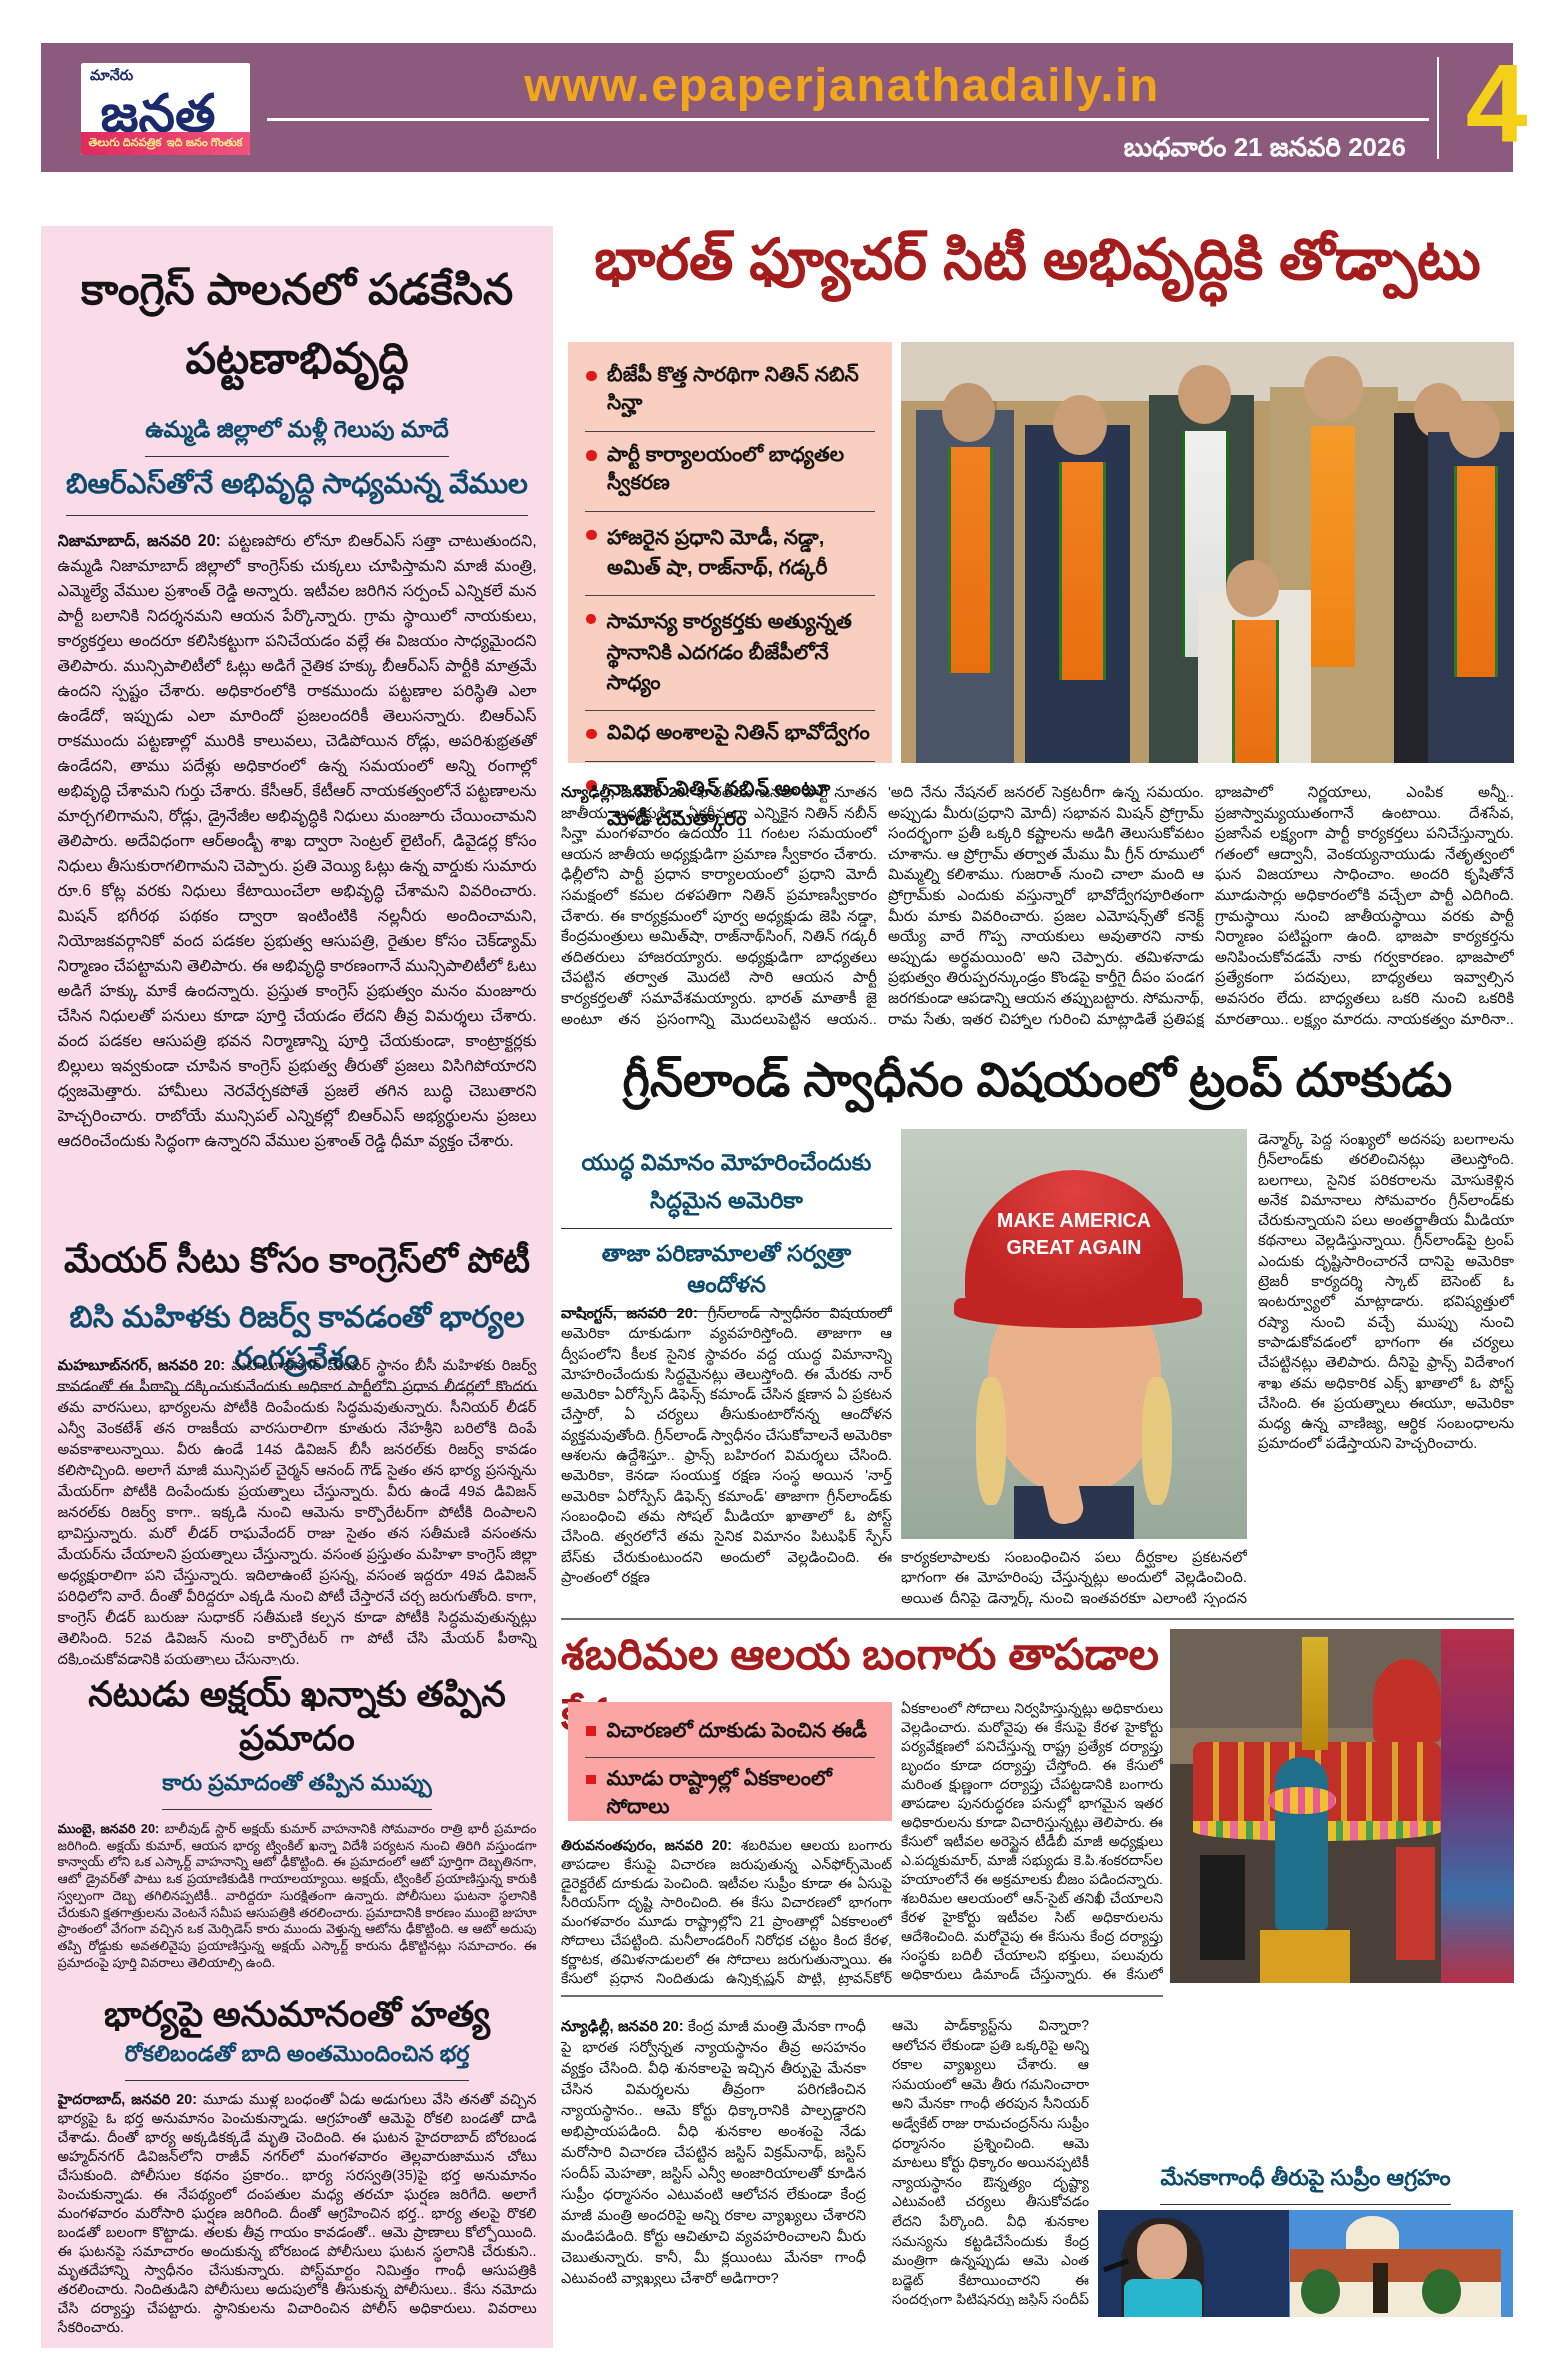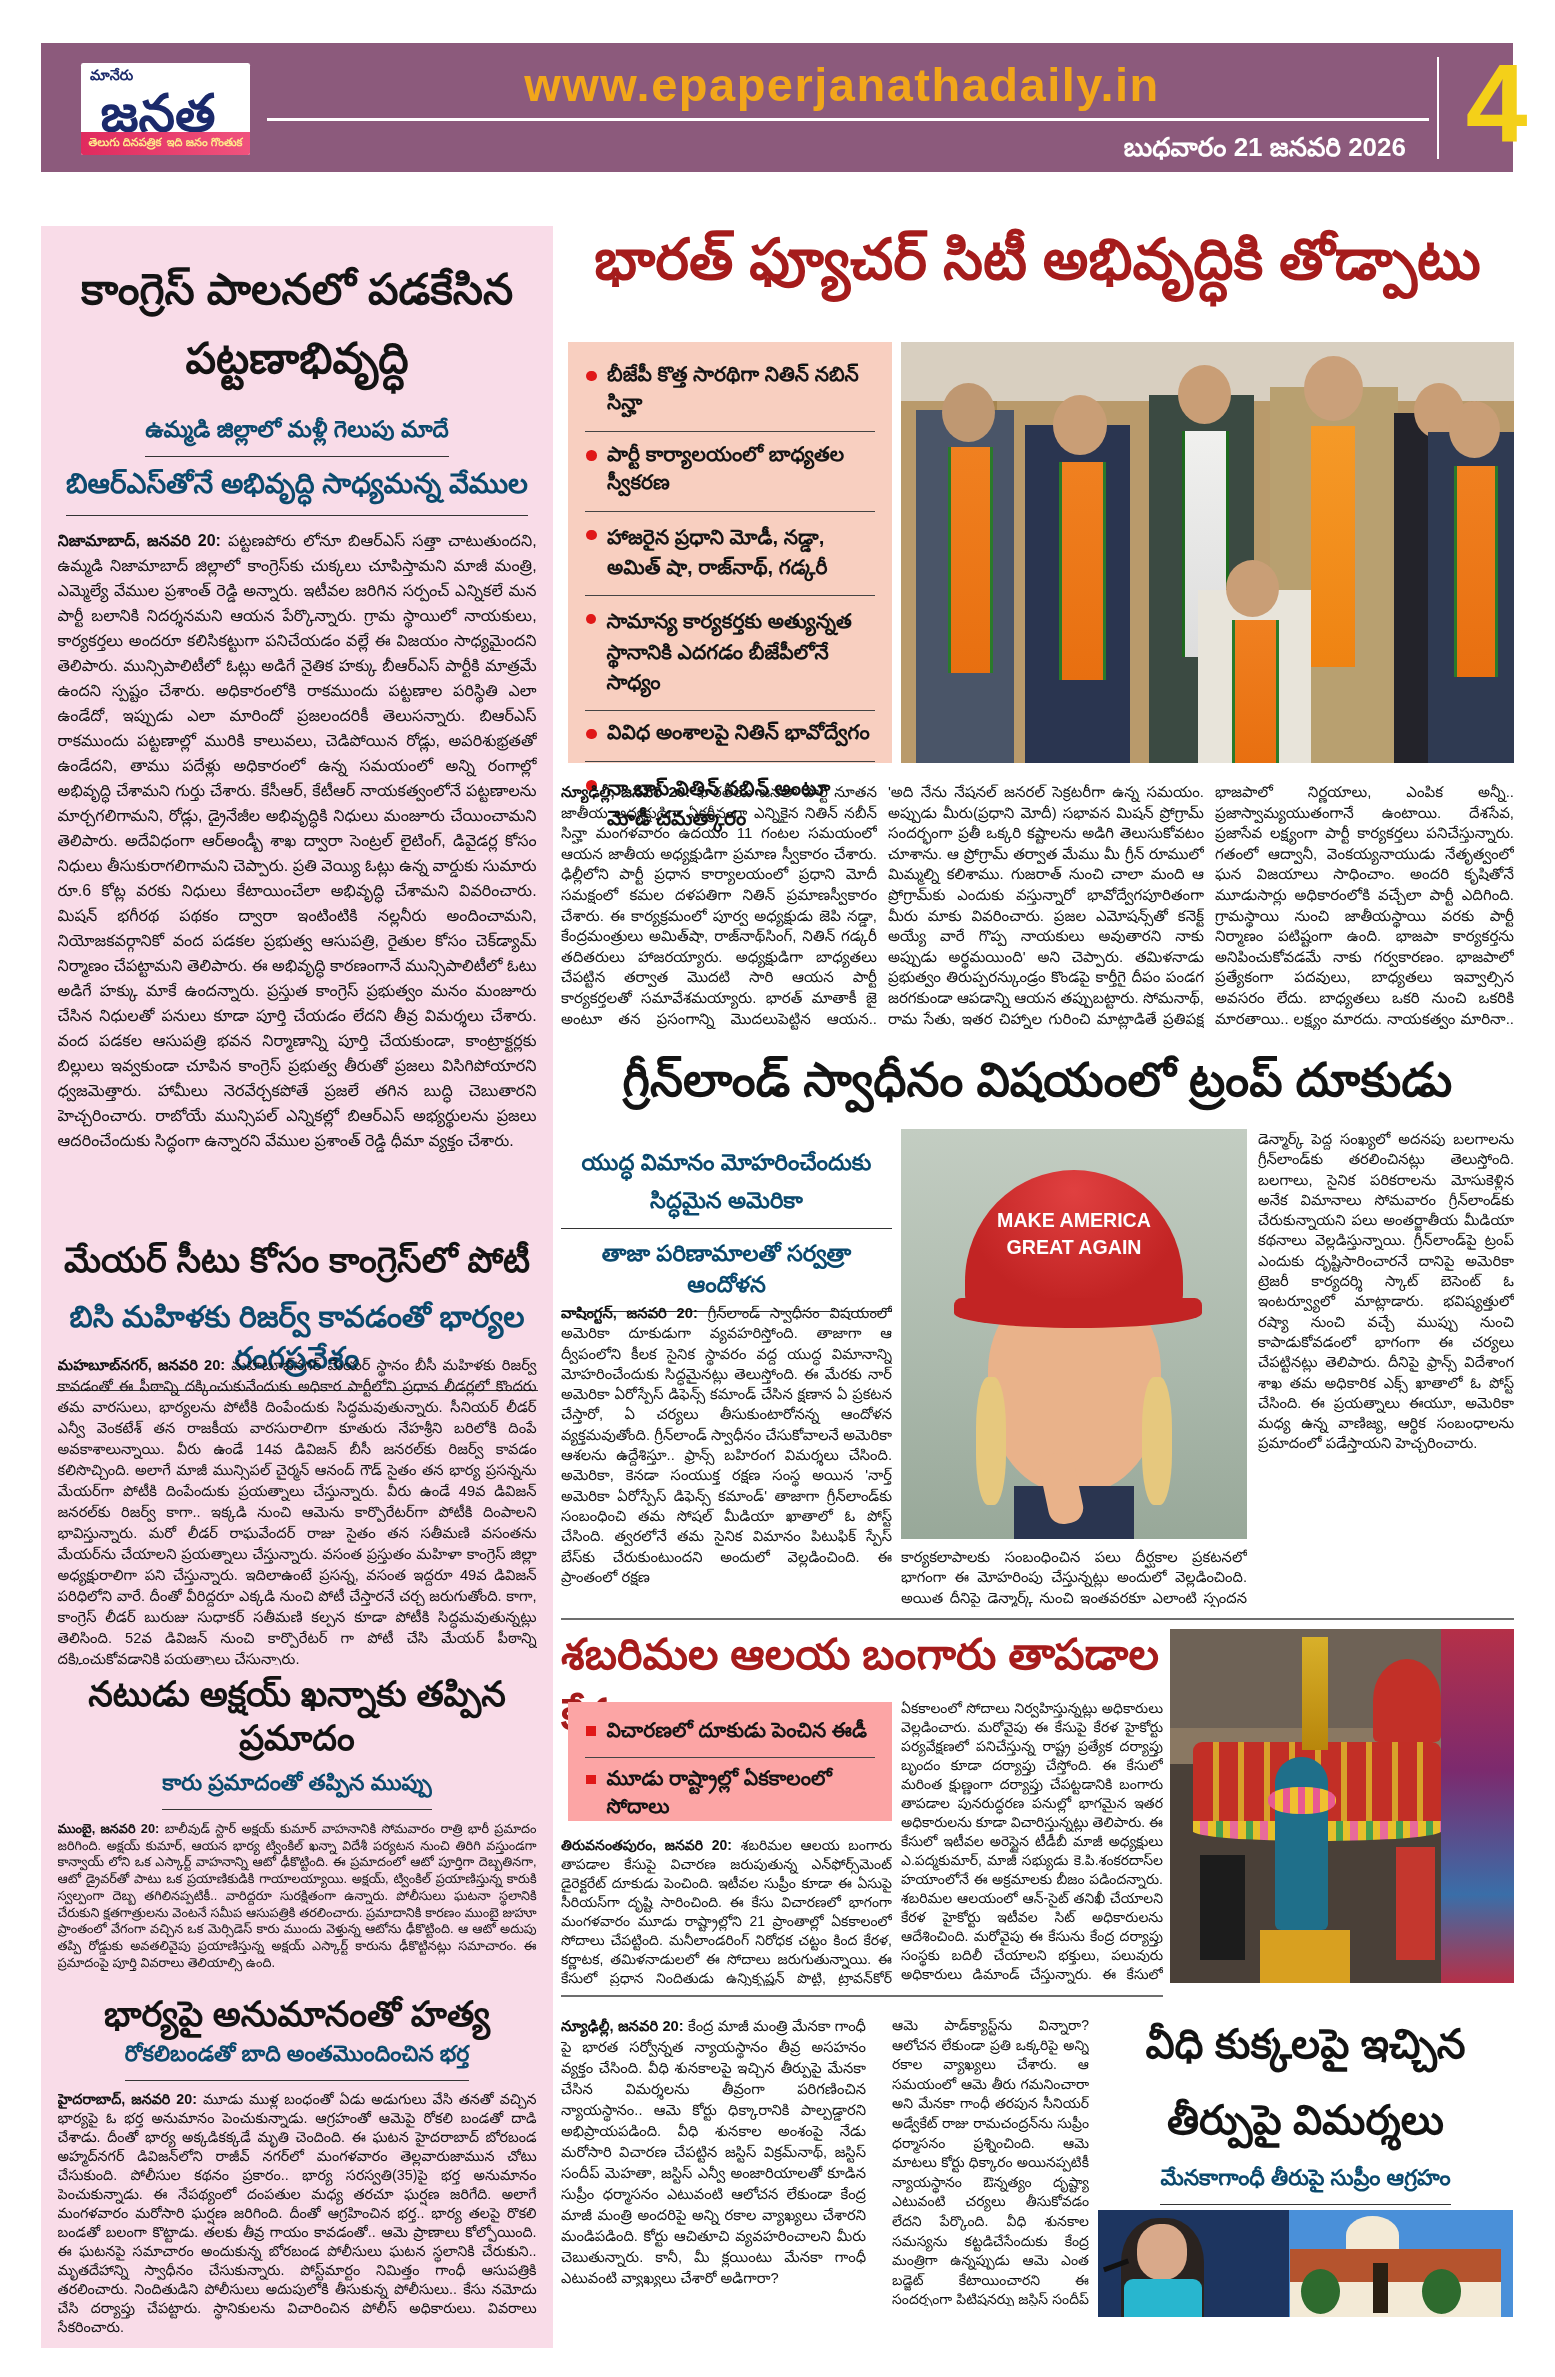--- a/index.html
+++ b/index.html
@@ -217,21 +217,20 @@
     <div class="abs" style="left:90px;top:301px;width:90px;height:53px;background:#d8a020;"></div>
   </div>
 
   <div class="divider abs" style="left:561px;top:1995px;width:602px;height:2.3px;"></div>
 
   <div class="body-text abs" style="left:561px;top:2016px;width:305px;height:271px;font-size:14.7px;line-height:21px;">
     <b>న్యూఢిల్లీ, జనవరి 20:</b> <span>కేంద్ర మాజీ మంత్రి మేనకా గాంధీ పై భారత సర్వోన్నత న్యాయస్థానం తీవ్ర అసహనం వ్యక్తం చేసింది. వీధి శునకాలపై ఇచ్చిన తీర్పుపై మేనకా చేసిన విమర్శలను తీవ్రంగా పరిగణించిన న్యాయస్థానం.. ఆమె కోర్టు ధిక్కారానికి పాల్పడ్డారని అభిప్రాయపడింది. వీధి శునకాల అంశంపై నేడు మరోసారి విచారణ చేపట్టిన జస్టిస్ విక్రమ్‌నాథ్, జస్టిస్ సందీప్ మెహతా, జస్టిస్ ఎన్వీ అంజారియాలతో కూడిన సుప్రీం ధర్మాసనం ఎటువంటి ఆలోచన లేకుండా కేంద్ర మాజీ మంత్రి అందరిపై అన్ని రకాల వ్యాఖ్యలు చేశారని మండిపడింది. కోర్టు ఆచితూచి వ్యవహరించాలని మీరు చెబుతున్నారు. కానీ, మీ క్లయింటు మేనకా గాంధీ ఎటువంటి వ్యాఖ్యలు చేశారో అడిగారా?</span>
   </div>
   <div class="body-text abs" style="left:892px;top:2016px;width:197px;height:290px;font-size:14px;line-height:19.6px;">ఆమె పాడ్‌క్యాస్ట్‌ను విన్నారా? ఆలోచన లేకుండా ప్రతి ఒక్కరిపై అన్ని రకాల వ్యాఖ్యలు చేశారు. ఆ సమయంలో ఆమె తీరు గమనించారా అని మేనకా గాంధీ తరపున సీనియర్ అడ్వేకేట్ రాజు రామచంద్రన్‌ను సుప్రీం ధర్మాసనం ప్రశ్నించింది. ఆమె మాటలు కోర్టు ధిక్కారం అయినప్పటికీ న్యాయస్థానం ఔన్నత్యం దృష్ట్యా ఎటువంటి చర్యలు తీసుకోవడం లేదని పేర్కొంది. వీధి శునకాల సమస్యను కట్టడిచేసేందుకు కేంద్ర మంత్రిగా ఉన్నప్పుడు ఆమె ఎంత బడ్జెట్ కేటాయించారని ఈ సందర్భంగా పిటిషనర్ను జస్టిస్ సందీప్ మెహతా ప్రశ్నించారు. శునకాలకు ఆహారం పెట్టేవారిని జవాబుదారీ చేయాలని తేలిగ్గా న్యాయస్థానం వ్యాఖ్యానించలేదని, సమస్య తీవ్రతను దృష్టిలో ఉంచుకొని అలా చెప్పామన్నారు.</div>
 
-  <div class="hl-black abs" style="left:1098px;top:2007px;width:415px;font-size:41px;line-height:1.85;">వీధి కుక్కలపై ఇచ్చిన తీర్పుపై విమర్శలు</div>
   <div class="kicker abs" style="left:1098px;top:2165px;width:415px;font-size:22px;"><span class="u">మేనకాగాంధీ తీరుపై సుప్రీం ఆగ్రహం</span></div>
 
   <div class="photo maneka-bg" style="left:1098px;top:2210px;width:415px;height:107px;">
     <div class="abs" style="left:22.6px;top:7.5px;width:83px;height:99px;background:#2a2320;border-radius:45% 45% 0 0;"></div>
     <div class="abs" style="left:39px;top:13.5px;width:50px;height:56px;background:#d9a98a;border-radius:45%;"></div>
     <div class="abs" style="left:25.6px;top:69px;width:78px;height:38px;background:#28b6cf;border-radius:9px 9px 0 0;"></div>
     <div class="abs" style="left:4.5px;top:53px;width:25.6px;height:4.5px;background:#111;transform:rotate(-20deg);"></div>
     <div class="sc-dome" style="left:248px;top:6px;width:53px;height:39px;"></div>
     <div class="sc-base" style="left:192px;top:39px;width:211px;height:33px;"></div>
     <div class="abs" style="left:192px;top:72px;width:211px;height:35px;background:#f3ead6;"></div>

